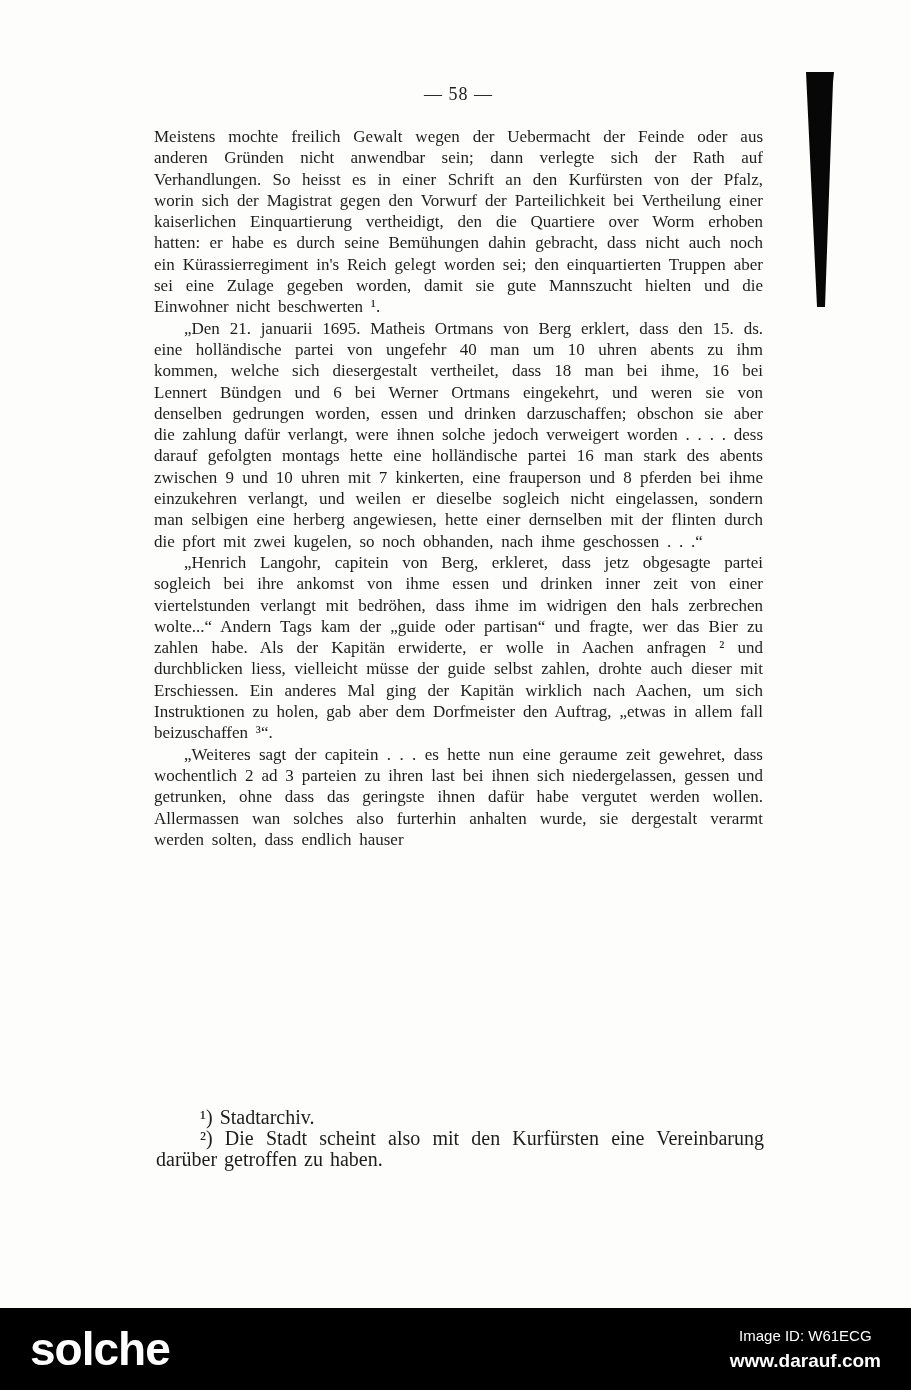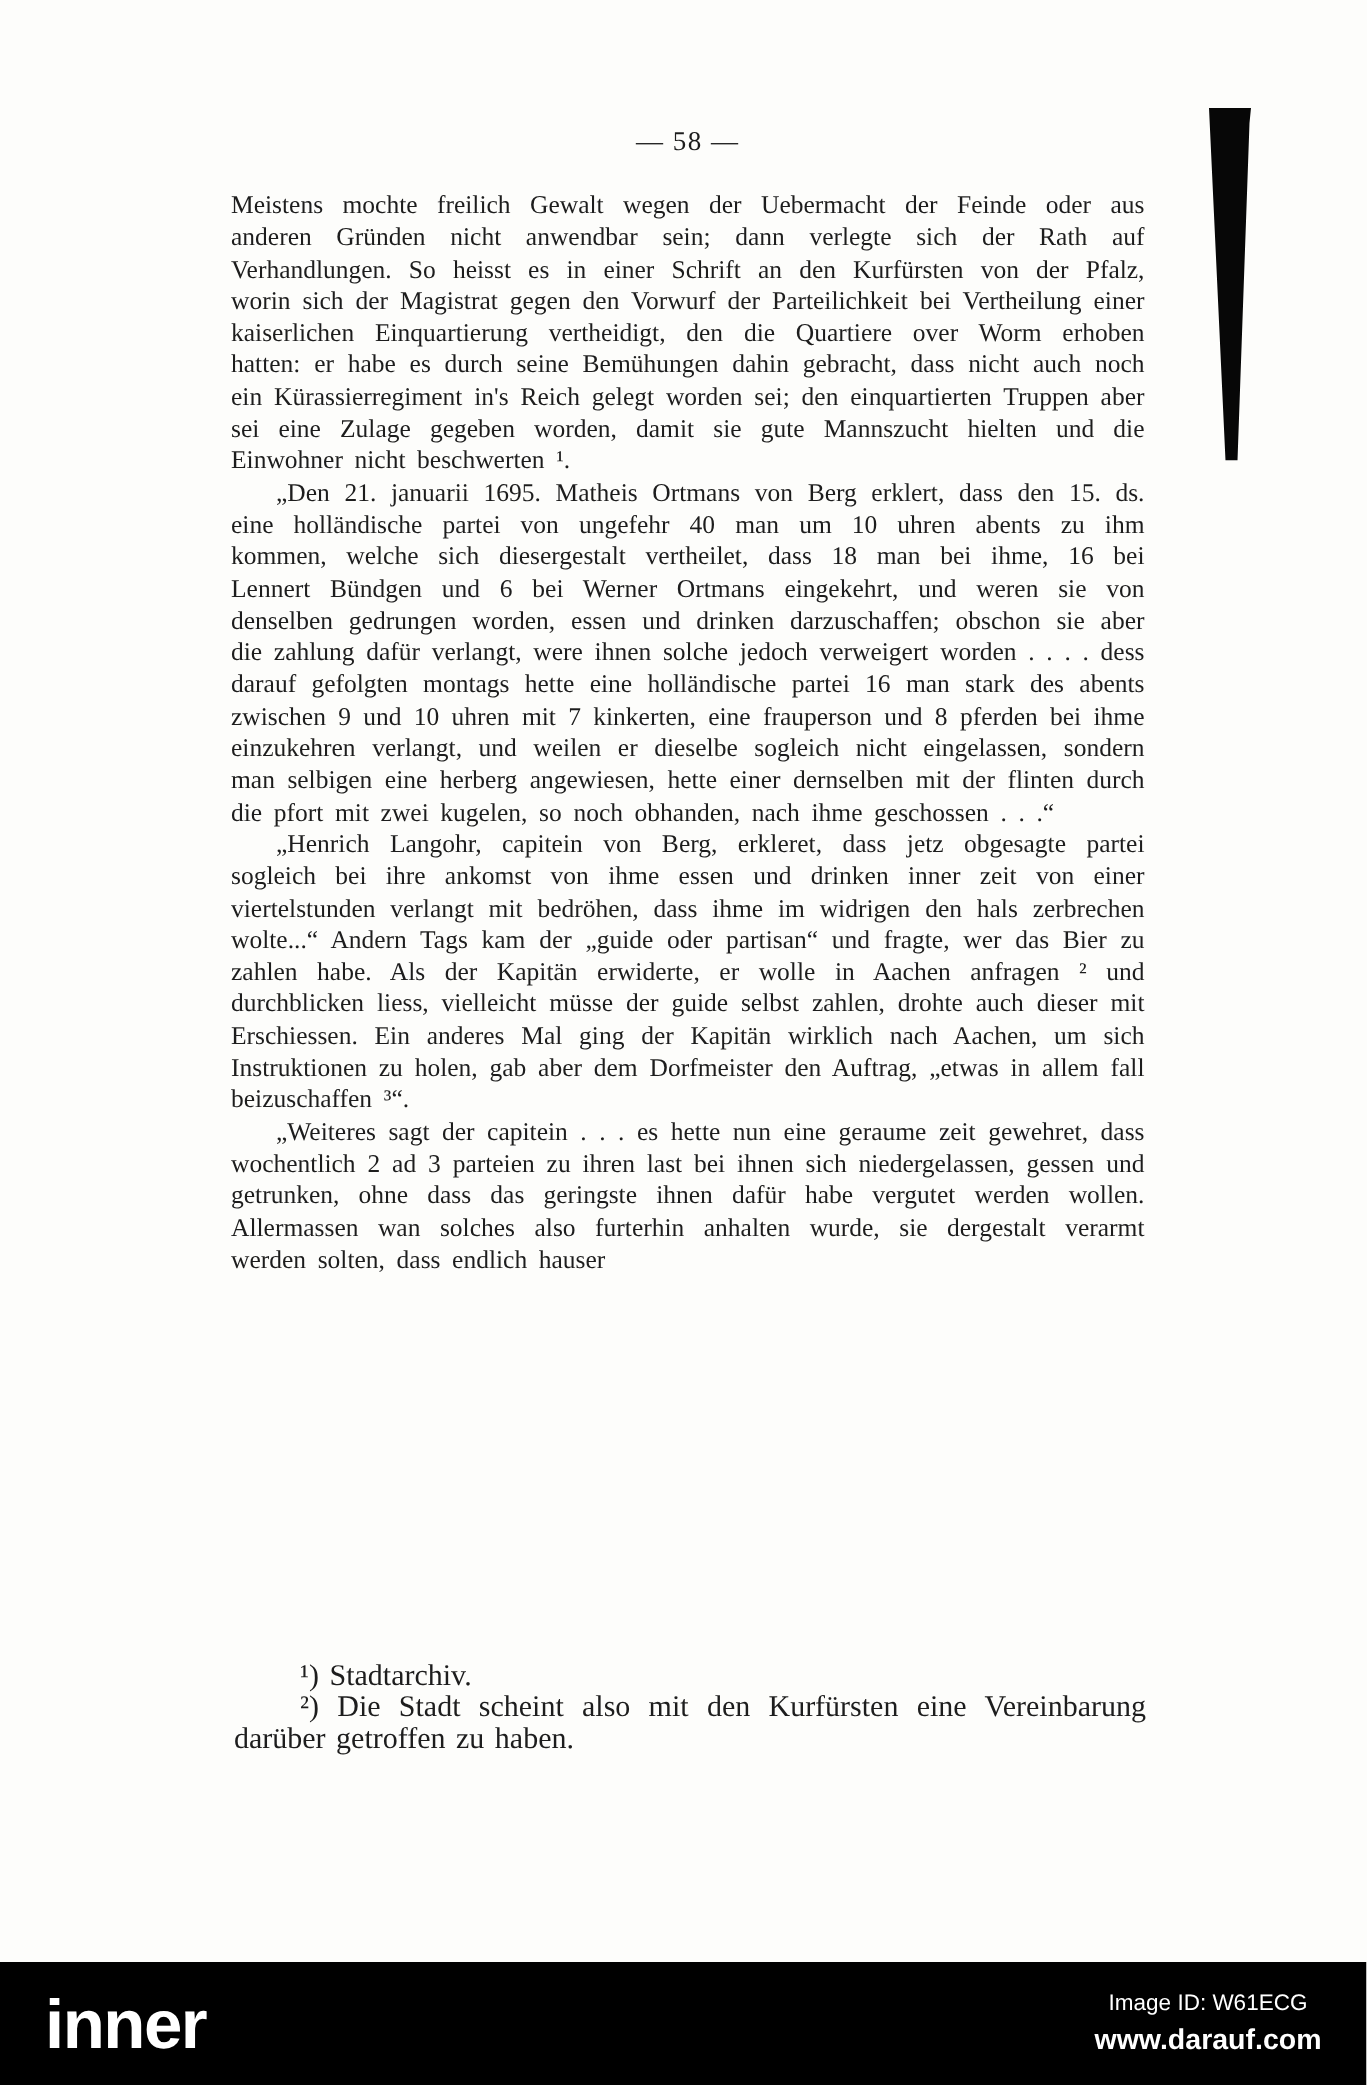--- a/index.html
+++ b/index.html
@@ -105,18 +105,18 @@
 <div class="footnotes">
   <p class="footnote" lang="de">¹) Stadtarchiv.</p>
   <p class="footnote" lang="de">²) Die Stadt scheint also mit den Kurfürsten eine Vereinbarung darüber getroffen zu haben.</p>
 </div>
 
 <svg class="scan-artifact" width="30" height="235" viewBox="0 0 30 235" aria-hidden="true">
   <polygon points="2,0 30,0 29,10 21,235 13,235" fill="#070707"></polygon>
 </svg>
 
 <div class="watermark-bar">
-  <div class="alamy-logo">inner</div>
+  <div class="alamy-logo">solche</div>
   <div class="alamy-info">
     <div class="alamy-image-id">Image ID: W61ECG</div>
     <div class="alamy-url">www.darauf.com</div>
   </div>
 </div>
 
 </body></html>

